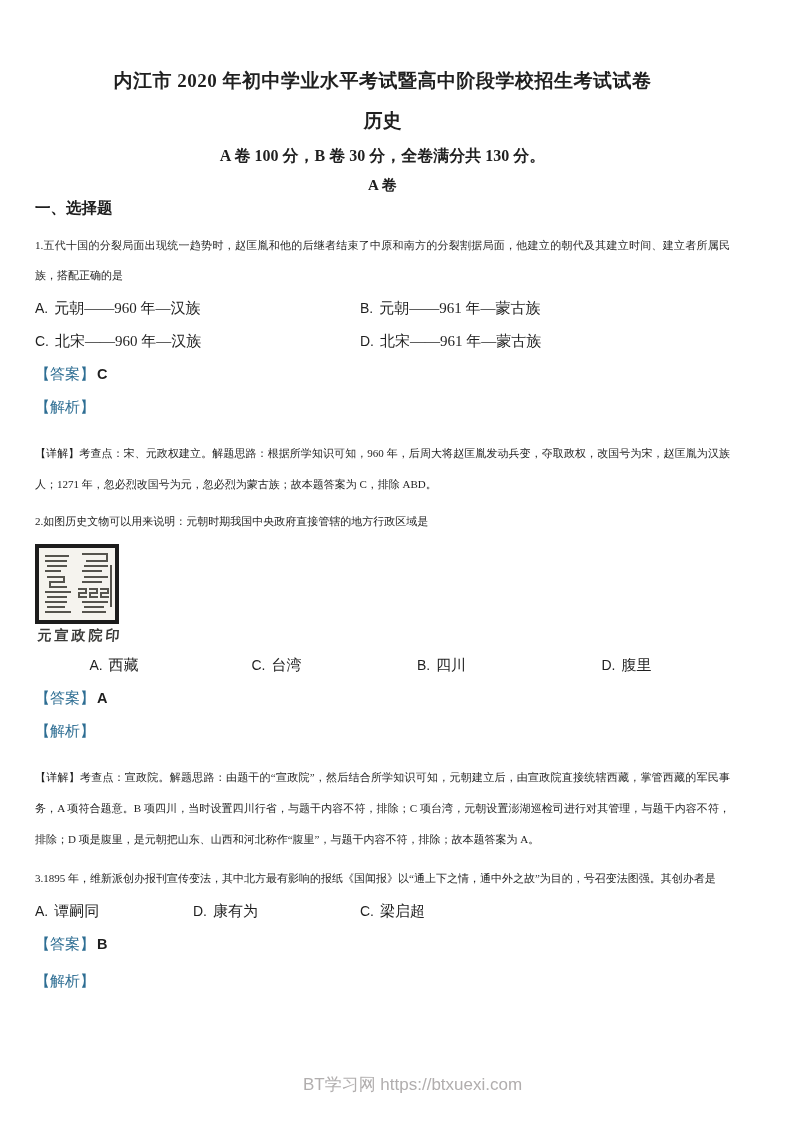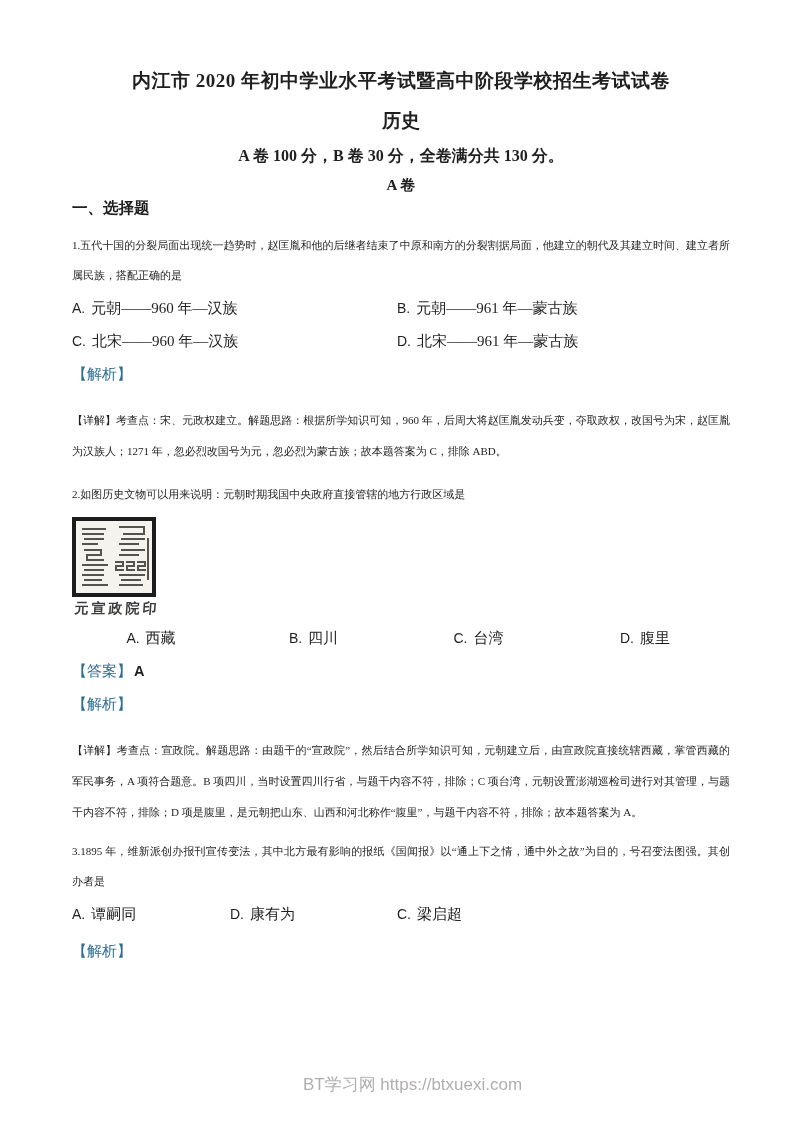--- a/index.html
+++ b/index.html
@@ -4,21 +4,21 @@
 <style>
   html,body{margin:0;padding:0;background:#ffffff;}
   .page{
     position:relative;
     width:793px;height:1122px;
     background:#ffffff;
     font-family:"Liberation Serif","DejaVu Serif",serif;
     color:#1f1f1f;
     overflow:hidden;
     box-sizing:border-box;
-    padding:68px 63px 0 72px;
+    padding:68px 63px 0 35px;
   }
   .center{text-align:center;}
   .doc-title{font-size:19px;font-weight:bold;line-height:26px;letter-spacing:0.5px;}
   .subject-title{font-size:19px;font-weight:bold;line-height:26px;margin-top:14px;}
   .score-line{font-size:16px;font-weight:bold;line-height:24px;margin-top:10px;}
   .paper-label{font-size:15px;font-weight:bold;line-height:22px;margin-top:6px;}
   .section-heading{font-size:15.5px;font-weight:bold;line-height:24px;}
   .para{font-size:11px;line-height:30px;margin:0;text-align:justify;text-justify:inter-ideograph;}
   .stem{margin-top:10px;}
   .options{display:grid;font-size:15px;line-height:30px;margin-top:3px;}
@@ -59,26 +59,27 @@
   <div>
     <p class="para stem">1.五代十国的分裂局面出现统一趋势时，赵匡胤和他的后继者结束了中原和南方的分裂割据局面，他建立的朝代及其建立时间、建立者所属民族，搭配正确的是</p>
     <div class="options two-col">
       <div class="option"><span class="okey">A.</span><span>元朝——960 年—汉族</span></div>
       <div class="option"><span class="okey">B.</span><span>元朝——961 年—蒙古族</span></div>
     </div>
     <div class="options two-col">
       <div class="option"><span class="okey">C.</span><span>北宋——960 年—汉族</span></div>
       <div class="option"><span class="okey">D.</span><span>北宋——961 年—蒙古族</span></div>
     </div>
+    <p class="ansline"><span class="teal">【答案】</span><span class="ansval">C</span></p>
     <p class="ansline"><span class="teal">【解析】</span></p>
     <p class="para detail"><span>【详解】</span><span>考查点：宋、元政权建立。解题思路：根据所学知识可知，960 年，后周大将赵匡胤发动兵变，夺取政权，改国号为宋，赵匡胤为汉族人；1271 年，忽必烈改国号为元，忽必烈为蒙古族；故本题答案为 C，排除 ABD。</span></p>
   </div>
 
   <div>
-    <p class="para" style="margin-top:12px;">2.如图历史文物可以用来说明：元朝时期我国中央政府直接管辖的地方行政区域是</p>
+    <p class="para" style="margin-top:6px;">2.如图历史文物可以用来说明：元朝时期我国中央政府直接管辖的地方行政区域是</p>
     <div class="figure">
       <svg class="seal" width="84" height="80" viewBox="0 0 84 80" xmlns="http://www.w3.org/2000/svg">
         <rect x="2" y="2" width="80" height="76" fill="#f5f3ee" stroke="#1c1c1c" stroke-width="4"></rect>
         <g fill="none" stroke="#55534d" stroke-width="2" stroke-linecap="square">
           <path d="M11 12 h22"></path>
             <path d="M11 17 h20"></path>
             <path d="M13 22 h18"></path>
             <path d="M11 27 h14"></path>
           <path d="M13 33 h16 v5 h-14 v5 h16"></path>
           <path d="M11 48 h24"></path>
@@ -97,33 +98,34 @@
           <path d="M48 58 h24"></path>
             <path d="M50 63 h18"></path>
             <path d="M48 68 h22"></path>
           <path d="M76 22 v40"></path>
         </g>
       </svg>
       <div class="seal-caption">元宣政院印</div>
     </div>
     <div class="options four-col q2opts">
       <div class="option"><span class="okey">A.</span><span>西藏</span></div>
+      <div class="option"><span class="okey">C.</span><span>台湾</span></div>
       <div class="option"><span class="okey">B.</span><span>四川</span></div>
-      <div class="option"><span class="okey">C.</span><span>台湾</span></div>
       <div class="option"><span class="okey">D.</span><span>腹里</span></div>
     </div>
     <p class="ansline"><span class="teal">【答案】</span><span class="ansval">A</span></p>
     <p class="ansline"><span class="teal">【解析】</span></p>
     <p class="para detail"><span>【详解】</span><span>考查点：宣政院。解题思路：由题干的“宣政院”，然后结合所学知识可知，元朝建立后，由宣政院直接统辖西藏，掌管西藏的军民事务，A 项符合题意。B 项四川，当时设置四川行省，与题干内容不符，排除；C 项台湾，元朝设置澎湖巡检司进行对其管理，与题干内容不符，排除；D 项是腹里，是元朝把山东、山西和河北称作“腹里”，与题干内容不符，排除；故本题答案为 A。</span></p>
   </div>
 
   <div>
     <p class="para gapb">3.1895 年，维新派创办报刊宣传变法，其中北方最有影响的报纸《国闻报》以“通上下之情，通中外之故”为目的，号召变法图强。其创办者是</p>
     <div class="options four-col">
       <div class="option"><span class="okey">A.</span><span>谭嗣同</span></div>
       <div class="option"><span class="okey">D.</span><span>康有为</span></div>
       <div class="option"><span class="okey">C.</span><span>梁启超</span></div>
     </div>
+    <p class="ansline"><span class="teal">【答案】</span><span class="ansval">B</span></p>
     <p class="ansline analysis-last"><span class="teal">【解析】</span></p>
   </div>
 
   <div class="footer">BT学习网 https://btxuexi.com</div>
 </div>
 
 </body></html>

